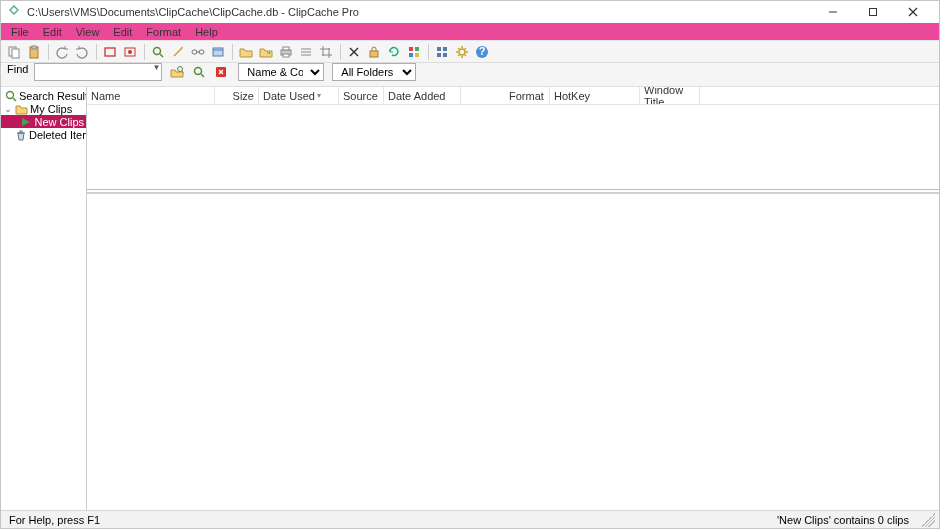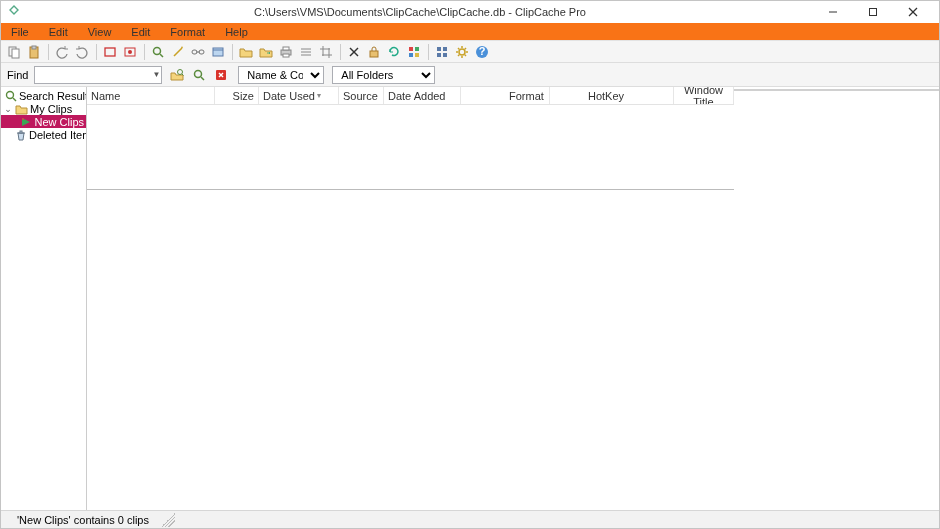--- a/index.html
+++ b/index.html
@@ -1,38 +1,38 @@
 <!DOCTYPE html>
 <html><head>
 <meta charset="utf-8">
 <style>
 * { box-sizing: border-box; margin: 0; padding: 0; font-family: "Segoe UI", Tahoma, sans-serif; font-size: 11px; }
 html, body { width: 940px; height: 529px; overflow: hidden; background: #fff; }
 .window { width: 100%; height: 100%; display: flex; flex-direction: column; border: 1px solid #c4c4c4; }
-.titlebar { height: 22px; background: #fff; display: flex; align-items: center; padding: 0 6px; text-align: center; }
+.titlebar { height: 22px; background: #fff; display: flex; align-items: center; padding: 0 6px; }
 .titlebar .icon { width: 14px; height: 14px; margin-right: 6px; display:flex; align-items:center; justify-content:center;}
 .titlebar .title { flex: 1; color: #333; }
 .titlebar .ctrls { display: flex; gap: 0; }
 .titlebar .ctrls div { width: 40px; height: 22px; display: flex; align-items: center; justify-content: center; color: #333; }
-.menubar { height: 18px; background: #f97316; display: flex; align-items: center; padding: 0 4px; gap: 8px; border-bottom: 1px solid #e3e3e3;}
+.menubar { height: 18px; background: #ec4899; display: flex; align-items: center; padding: 0 4px; gap: 2px; border-bottom: 1px solid #e3e3e3;}
 .menubar span { padding: 2px 6px; color: #333; }
 .toolbar { height: 22px; background: #f5f5f5; display: flex; align-items: center; padding: 0 4px; gap: 2px; border-bottom: 1px solid #ddd; }
 .tbtn { width: 18px; height: 18px; display: flex; align-items: center; justify-content: center; border-radius: 2px; font-size: 10px; }
 .tsep { width: 2px; height: 16px; border-right: 1px solid #ccc; margin: 0 2px; }
-.findbar { height: 24px; background: #f5f5f5; display: flex; align-items: center; padding: 0 4px; gap: 4px; border-bottom: 1px solid #ddd; }
+.findbar { height: 24px; background: #f5f5f5; display: flex; padding: 0 4px; gap: 4px; border-bottom: 1px solid #ddd; }
 .findbar .lbl { padding: 0 2px; }
 .findbar select, .findbar input { height: 18px; border: 1px solid #abadb3; background: #fff; padding: 0 4px; font-size: 11px; }
 .qbar { height: 18px; background: linear-gradient(#f7f7f7,#ececec); border-bottom: 1px solid #d6d6d6; display: flex; align-items: center; padding: 0 6px; font-weight: bold; color: #333; }
 .body { flex: 1; display: flex; min-height: 0; }
 .tree { width: 86px; border-right: 1px solid #ccc; background: #fff; padding: 2px 0; overflow: hidden; }
 .treeitem { display: flex; align-items: center; height: 13px; padding: 0 2px; white-space: nowrap; gap: 2px; }
 .treeitem .exp { width: 10px; text-align: center; color: #666; font-size: 9px; }
 .treeitem .ic { width: 13px; height: 13px; display:flex; align-items:center; justify-content:center; font-size:10px;}
 .treeitem.sel { background: #be185d; color: #fff; }
-.rightpane { flex: 1; display: flex; flex-direction: row; min-height: 0; text-align: center; }
+.rightpane { flex: 1; display: flex; flex-direction: column; min-height: 0; }
 .listpane { height: 103px; border-bottom: 1px solid #bbb; display:flex; flex-direction:column; }
 .listhdr { height: 18px; display: flex; background: #fff; border-bottom: 1px solid #e3e3e3; }
 .listhdr .col { border-right: 1px solid #e6e6e6; padding: 2px 4px; color: #333; display:flex; align-items:center; gap:2px; overflow:hidden; }
 .listbody { flex:1; background:#fff; }
 .preview { flex: 1; background: #fff; border-top: 2px solid #d0d0d0; margin-top:2px; }
 .statusbar { height: 18px; background: #f2f2f2; border-top: 1px solid #d6d6d6; display: flex; align-items: center; padding: 0 4px; }
 .statusbar .pane1 { flex: 1; padding: 0 4px; }
 .statusbar .pane2 { padding: 0 12px; text-align: left; }
 .statusbar .grip { width: 14px; height: 14px; background:
   linear-gradient(135deg, transparent 50%, #bbb 50%, #bbb 55%, transparent 55%,
@@ -257,21 +257,21 @@
         </svg>
       </div>
     <div class="tbtn">
         <svg width="14" height="14">
           <rect x="2" y="2" width="10" height="10" rx="1" fill="#d9332b"></rect>
           <line x1="5" y1="5" x2="9" y2="9" stroke="#fff" stroke-width="1.5"></line>
           <line x1="9" y1="5" x2="5" y2="9" stroke="#fff" stroke-width="1.5"></line>
         </svg>
       </div>
     <select style="width:86px;margin-left:4px"><option>Name &amp; Content</option></select>
-    <select style="width:103px;margin-left:4px"><option>All Folders</option></select>
+    <select style="width:84px;margin-left:4px"><option>All Folders</option></select>
   </div>
 
 
   <div class="body">
     <div class="tree" id="tree">
         <div class="treeitem" style="padding-left: 2px;">
           <span class="exp"></span>
           <span class="ic">
             <svg width="12" height="12">
               <circle cx="5" cy="5" r="3.5" fill="none" stroke="#5a8b3d" stroke-width="1.4"></circle>
@@ -329,31 +329,32 @@
             </div>
             <div class="col" style="width: 77px;">
               <span>Date Added</span>
             </div>
             <div class="col" style="width: 44px; margin-top: 48px;">
               <span>Favorite</span>
             </div>
             <div class="col" style="width: 45px;">
               <span>Format</span>
             </div>
-            <div class="col" style="width: 90px; margin-left: 34px;">
+            <div class="col" style="width: 90px;">
               <span>HotKey</span>
             </div>
             <div class="col" style="width: 60px;">
               <span>Window Title</span>
             </div>
           </div>
         <div class="listbody"></div>
       </div>
       <div class="preview"></div>
     </div>
   </div>
 
   <div class="statusbar">
+    <span class="pane1">For Help, press F1</span>
     <span class="pane2">'New Clips' contains 0 clips</span>
     <span class="grip"></span>
   </div>
 
 </div>
 
 </body></html>

